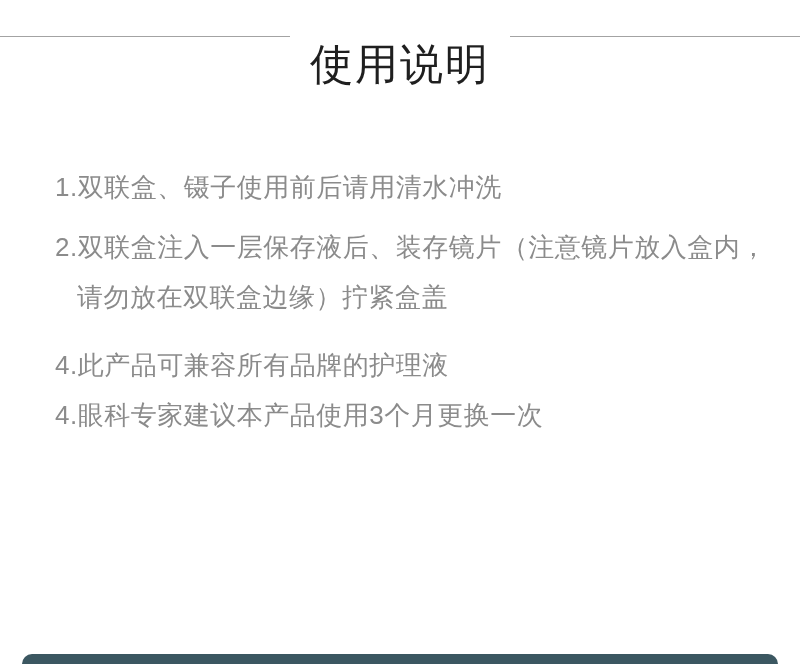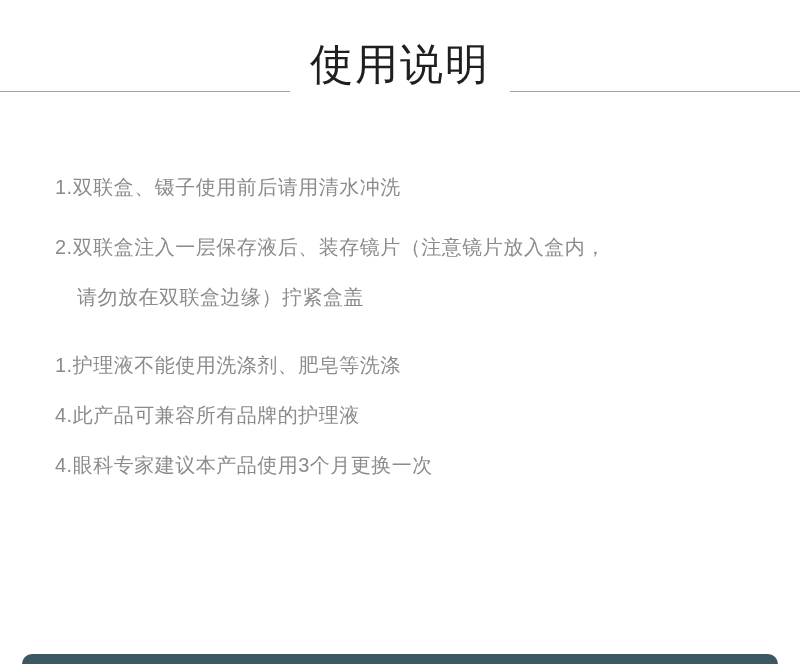--- a/index.html
+++ b/index.html
@@ -12,42 +12,42 @@
   .page {
     position: relative;
     width: 800px; height: 664px;
     background: #ffffff;
   }
   
   .header {
     position: absolute;
     top: 36px; left: 0; right: 0;
     display: flex;
-    align-items: flex-end;
+    align-items: flex-start;
   }
   .header .rule {
     flex: 1;
     height: 1px;
     background: #a3a3a3;
   }
   .header .title {
     padding: 0 20px;
     font-size: 43px;
     line-height: 56px;
     font-weight: 500;
     letter-spacing: 2px;
     color: #1f1f1f;
     white-space: nowrap;
   }
   
   .textblock {
     position: absolute;
     left: 55px; right: 30px;
     color: #8b8b8b;
-    font-size: 20px;
+    font-size: 26px;
     font-weight: 400;
     letter-spacing: 0.5px;
   }
   .textblock .line {
     height: 50px;
     line-height: 50px;
     white-space: nowrap;
   }
   .textblock .line.indent { padding-left: 22px; }
   #instructions { top: 162px; }
@@ -73,20 +73,19 @@
     <div class="rule"></div>
   </div>
 
   <div class="textblock" id="instructions">
     <div class="line para">1.双联盒、镊子使用前后请用清水冲洗</div>
     <div class="line para">2.双联盒注入一层保存液后、装存镜片（注意镜片放入盒内，</div>
     <div class="line indent">请勿放在双联盒边缘）拧紧盒盖</div>
   </div>
 
   <div class="textblock" id="notes">
-    <div class="line">1.护理液不能使用洗涤剂、肥皂等洗涤</div>
     <div class="line">4.此产品可兼容所有品牌的护理液</div>
     <div class="line">4.眼科专家建议本产品使用3个月更换一次</div>
   </div>
 
   <div class="footer-bar"></div>
 
 </div>
 
 </body></html>

